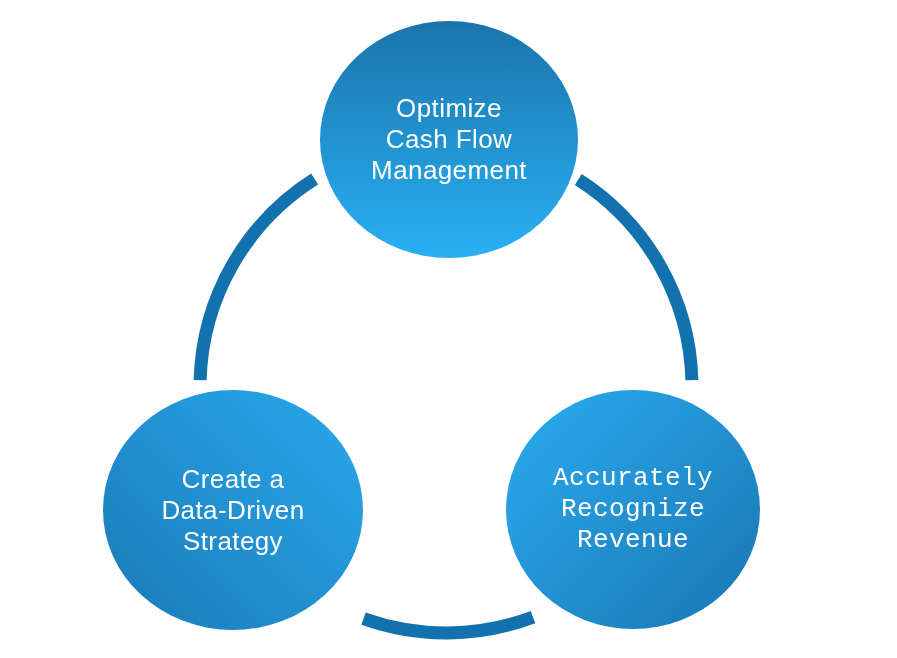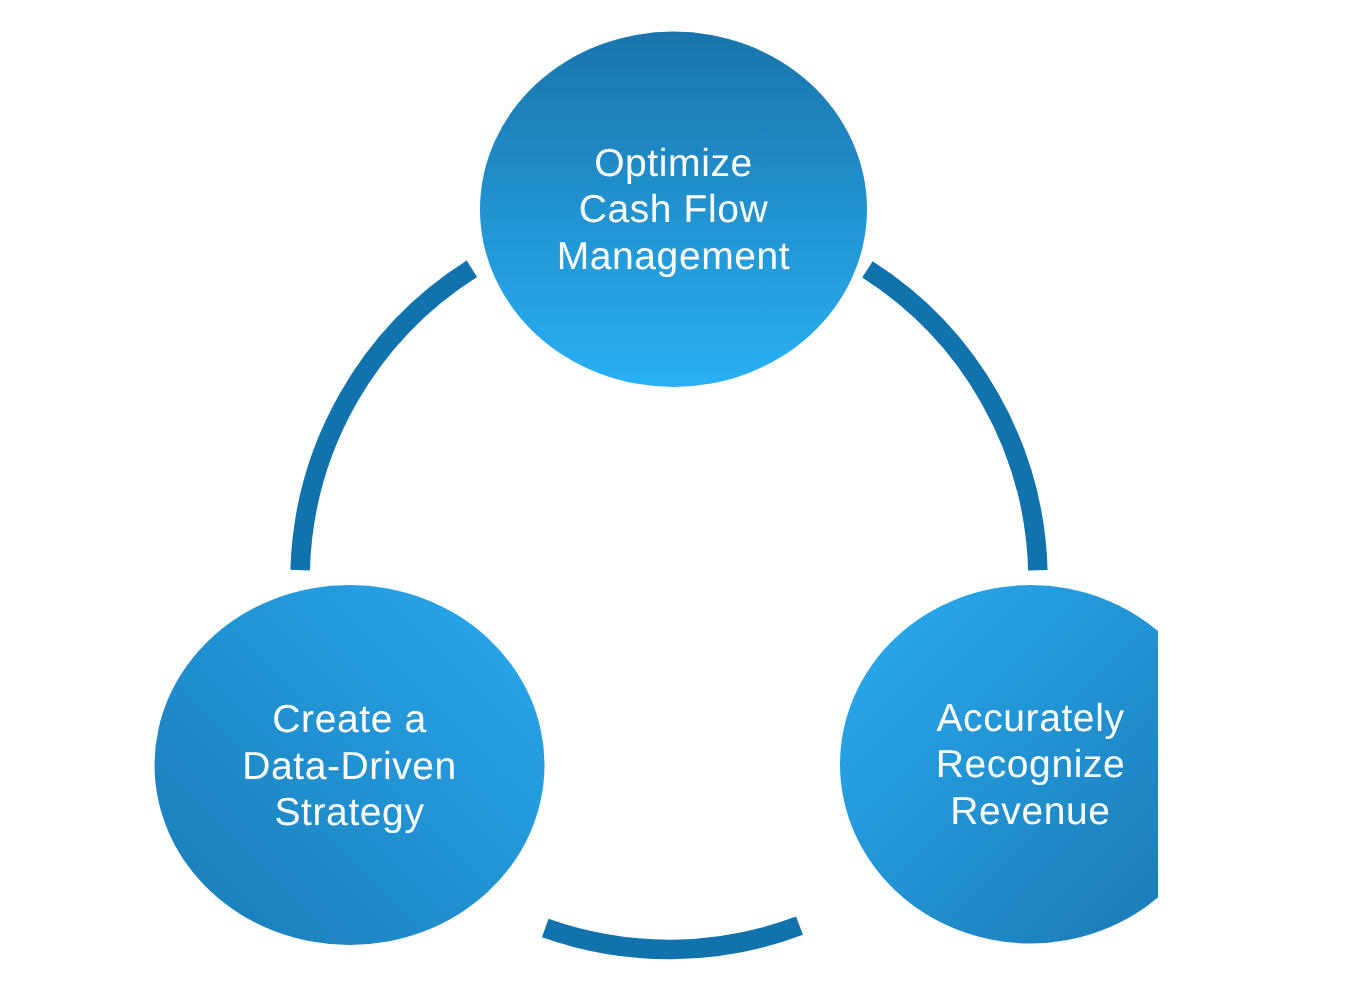--- a/index.html
+++ b/index.html
@@ -25,21 +25,21 @@
   .node {
     position: absolute;
     border-radius: 50%;
     display: flex;
     align-items: center;
     justify-content: center;
     text-align: center;
   }
   .node-top   { left: 320px; top: 21px;  width: 258px; height: 237px; }
   .node-left  { left: 103px; top: 390px; width: 260px; height: 240px; text-align: center; }
-  .node-right { left: 560px; top: 390px; width: 254px; height: 239px; }
+  .node-right { left: 506px; top: 390px; width: 254px; height: 239px; font-family: Liberation Mono, monospace; }
   .node-label {
     color: #ffffff;
     font-size: 26px;
     line-height: 31px;
     letter-spacing: 0.4px;
     font-weight: 400;
     white-space: pre-line;
   }
 </style>
 </head>

